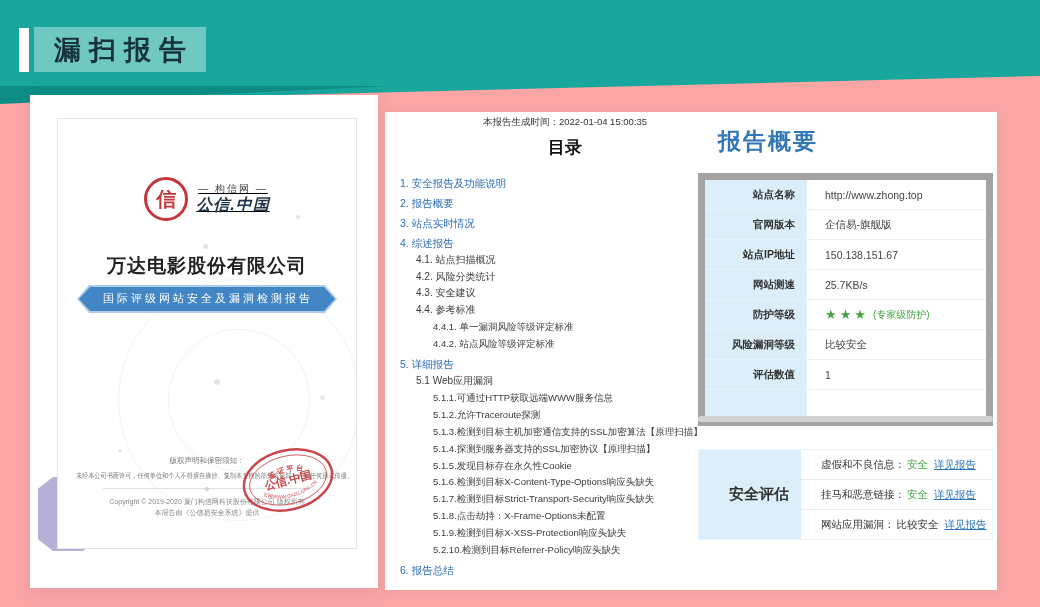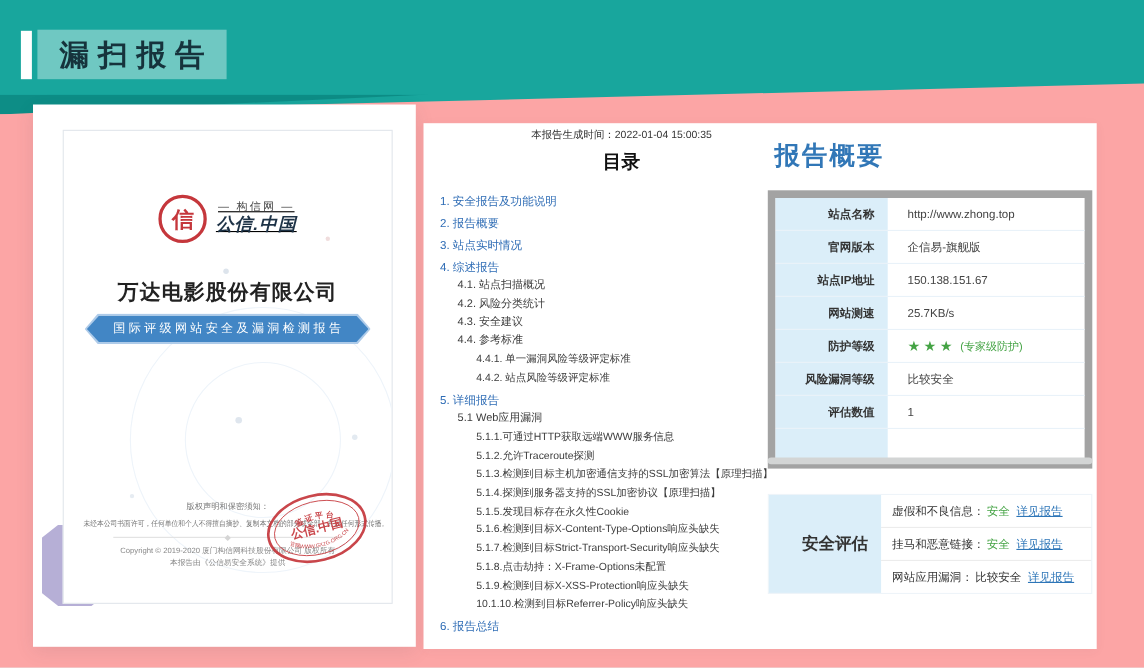--- a/index.html
+++ b/index.html
@@ -66,35 +66,35 @@
   .toc-head{position:absolute;left:0;top:24px;width:360px;text-align:center;font-size:17px;font-weight:bold;color:#111;}
   .toc{position:absolute;left:15px;top:60px;width:345px;}
   .toc-item{font-size:10.5px;line-height:16.9px;color:#3c3c3c;white-space:nowrap;}
   .toc-item.link{color:#2e6cb5;cursor:pointer;}
   .toc-item.l1{margin-top:3px;font-size:10.5px;}
   .toc-item.l2{margin-left:16px;font-size:10px;}
   .toc-item.l3{margin-left:33px;font-size:9.5px;}
 
   
   .summary{position:absolute;left:313px;top:0;width:295px;height:478px;}
-  .sum-title{position:absolute;left:6px;top:14px;font-size:23px;font-weight:bold;color:#3177b7;letter-spacing:2px;}
+  .sum-title{position:absolute;left:20px;top:14px;font-size:23px;font-weight:bold;color:#3177b7;letter-spacing:2px;}
   .sum-table{position:absolute;left:0;top:61px;width:295px;border:7px solid #a3a3a3;box-sizing:border-box;}
   .srow{display:flex;height:29px;border-bottom:1px solid #e9f2f9;}
   .srow:last-child{border-bottom:none;}
   .scell-l{width:102px;background:#dbeef9;display:flex;align-items:center;justify-content:flex-end;
            padding-right:12px;box-sizing:border-box;font-size:10.5px;font-weight:bold;color:#333;}
   .scell-v{flex:1;display:flex;align-items:center;padding-left:18px;font-size:10.5px;color:#444;}
   .stars{color:#44a344;font-size:13px;letter-spacing:3px;}
   .star-note{color:#44a344;font-size:10px;margin-left:4px;}
   .gray-bar{position:absolute;left:0;top:304px;width:295px;height:6px;background:#d3d5d5;border-radius:3px;}
   .eval{position:absolute;left:0;top:337px;width:295px;display:flex;border:1px solid #eef4f9;box-sizing:border-box;}
   .eval-label{width:102px;background:#dbeef9;display:flex;align-items:center;justify-content:flex-end;
               padding-right:12px;box-sizing:border-box;font-size:15px;font-weight:bold;color:#333;}
   .eval-rows{flex:1;}
-  .erow{height:29px;display:flex;align-items:center;padding-left:10px;font-size:10.5px;color:#333;
+  .erow{height:29px;display:flex;align-items:center;padding-left:20px;font-size:10.5px;color:#333;
         border-bottom:1px solid #ececec;white-space:nowrap;}
   .erow:last-child{border-bottom:none;}
   .e-green{color:#44a344;margin-left:2px;}
   .e-dark{color:#333;margin-left:2px;}
   .e-link{color:#2e76b8;text-decoration:underline;margin-left:6px;cursor:pointer;}
 </style>
 </head>
 <body>
 
 <div id="app">
@@ -179,21 +179,21 @@
       <div class="toc-item l2">5.1 Web应用漏洞</div>
       <div class="toc-item l3">5.1.1.可通过HTTP获取远端WWW服务信息</div>
       <div class="toc-item l3">5.1.2.允许Traceroute探测</div>
       <div class="toc-item l3">5.1.3.检测到目标主机加密通信支持的SSL加密算法【原理扫描】</div>
       <div class="toc-item l3">5.1.4.探测到服务器支持的SSL加密协议【原理扫描】</div>
       <div class="toc-item l3">5.1.5.发现目标存在永久性Cookie</div>
       <div class="toc-item l3">5.1.6.检测到目标X-Content-Type-Options响应头缺失</div>
       <div class="toc-item l3">5.1.7.检测到目标Strict-Transport-Security响应头缺失</div>
       <div class="toc-item l3">5.1.8.点击劫持：X-Frame-Options未配置</div>
       <div class="toc-item l3">5.1.9.检测到目标X-XSS-Protection响应头缺失</div>
-      <div class="toc-item l3">10.1.10.检测到目标Referrer-Policy响应头缺失</div>
+      <div class="toc-item l3">5.2.10.检测到目标Referrer-Policy响应头缺失</div>
       <div class="toc-item l1 link">6. 报告总结</div>
     </div>
 
     <div class="summary">
       <div class="sum-title">报告概要</div>
 
       <div class="sum-table">
         <div class="srow">
           <div class="scell-l">站点名称</div>
           <div class="scell-v">http://www.zhong.top</div>

